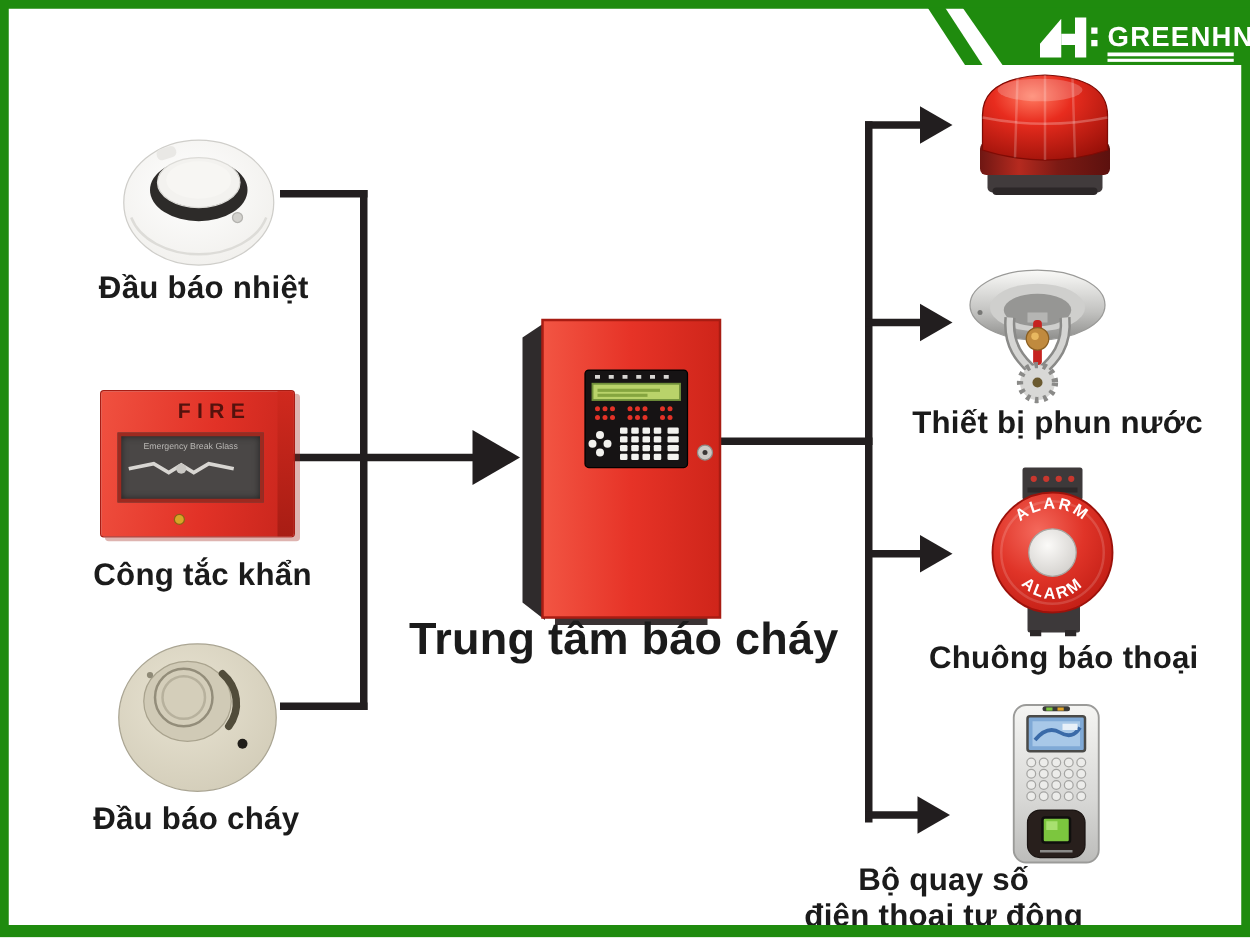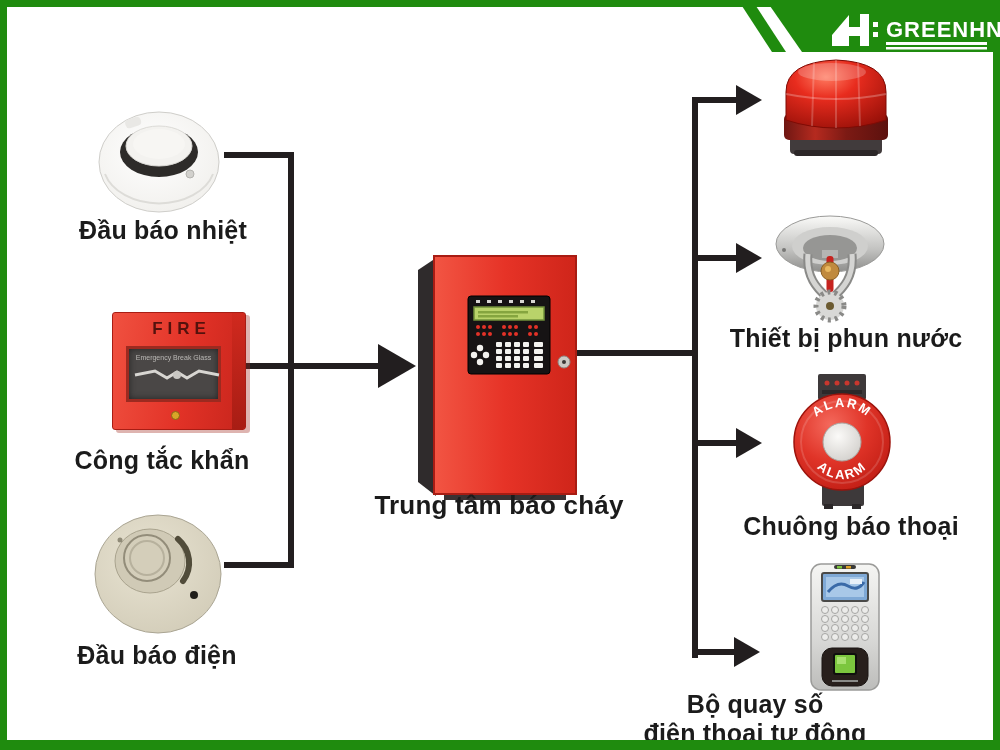--- a/index.html
+++ b/index.html
@@ -13,28 +13,28 @@
   }
   .banner{position:absolute;left:728px;top:0;width:272px;height:58px;z-index:50;}
   .wire{position:absolute;background:#221e1f;}
   .arrow{position:absolute;width:0;height:0;border-style:solid;border-color:transparent;}
   .arrow-right-big{border-width:22px 0 22px 38px;border-left-color:#221e1f;}
   .arrow-right{border-width:15px 0 15px 26px;border-left-color:#221e1f;}
   .label{
     position:absolute;transform:translateX(-50%);white-space:nowrap;text-align:center;
     font-weight:bold;color:#1b1b1b;font-size:25px;letter-spacing:.2px;
   }
-  .label.big{font-size:26px;}
+  .label.big{font-size:36px;}
   .label.two-line{line-height:29px;}
   .dev{position:absolute;}
   
   .fire-box{
-    position:absolute;left:112px;top:312px;width:132px;height:116px;
+    position:absolute;left:80px;top:312px;width:132px;height:116px;
     background:linear-gradient(100deg,#f05140 0%,#e23227 55%,#c7251c 100%);
-    border:1px solid #a81d14;border-radius:3px;box-shadow:4px 3px 0 rgba(160,40,30,.35);
+    border:1px solid #a81d14;border-radius:3px;box-shadow:4px 3px 0 rgba(160,40,30,.35);padding-left:22px;
   }
   .fire-side{position:absolute;right:0;top:0;bottom:0;width:13px;
     background:linear-gradient(#d0291e,#a81d14);border-radius:0 3px 3px 0;}
   .fire-text{margin-top:6px;text-align:center;font-weight:bold;font-size:17px;
     letter-spacing:5px;text-indent:5px;color:#54120d;}
   .fire-window{position:absolute;left:13px;right:24px;top:33px;height:50px;
     background:#4a4746;border:3px solid #9c2a20;box-shadow:inset 0 0 6px #222;}
   .fire-window-text{color:#b9b7b4;font-size:7px;text-align:center;margin-top:5px;}
   .fire-window svg{position:absolute;left:0;top:14px;}
   .fire-dot{position:absolute;left:58px;bottom:9px;width:7px;height:7px;border-radius:50%;
@@ -319,21 +319,21 @@
         <circle cx="57" cy="81" r="3.5"></circle>
     </g>
     <rect x="14" y="92" width="46" height="38" rx="10" fill="#281f1c" stroke="#1a1412"></rect>
     <rect x="26" y="98" width="22" height="20" rx="2" fill="#7cc63e" stroke="#0f0f0d" stroke-width="2"></rect>
     <rect x="29" y="101" width="9" height="7" fill="#a8e070"></rect>
     <rect x="24" y="124" width="26" height="2" fill="#8a8a88"></rect>
   </svg>
 
   <div class="label" style="left:163px;top:216px">Đầu báo nhiệt</div>
   <div class="label" style="left:162px;top:446px">Công tắc khẩn</div>
-  <div class="label" style="left:157px;top:641px">Đầu báo điện</div>
+  <div class="label" style="left:157px;top:641px">Đầu báo cháy</div>
   <div class="label big" style="left:499px;top:490px">Trung tâm báo cháy</div>
   <div class="label" style="left:846px;top:324px">Thiết bị phun nước</div>
   <div class="label" style="left:851px;top:512px">Chuông báo thoại</div>
   <div class="label two-line" style="left:755px;top:690px">
     <div>Bộ quay số</div>
     <div>điện thoại tự động</div>
   </div>
 
   <div class="frame"></div>
 </div>

